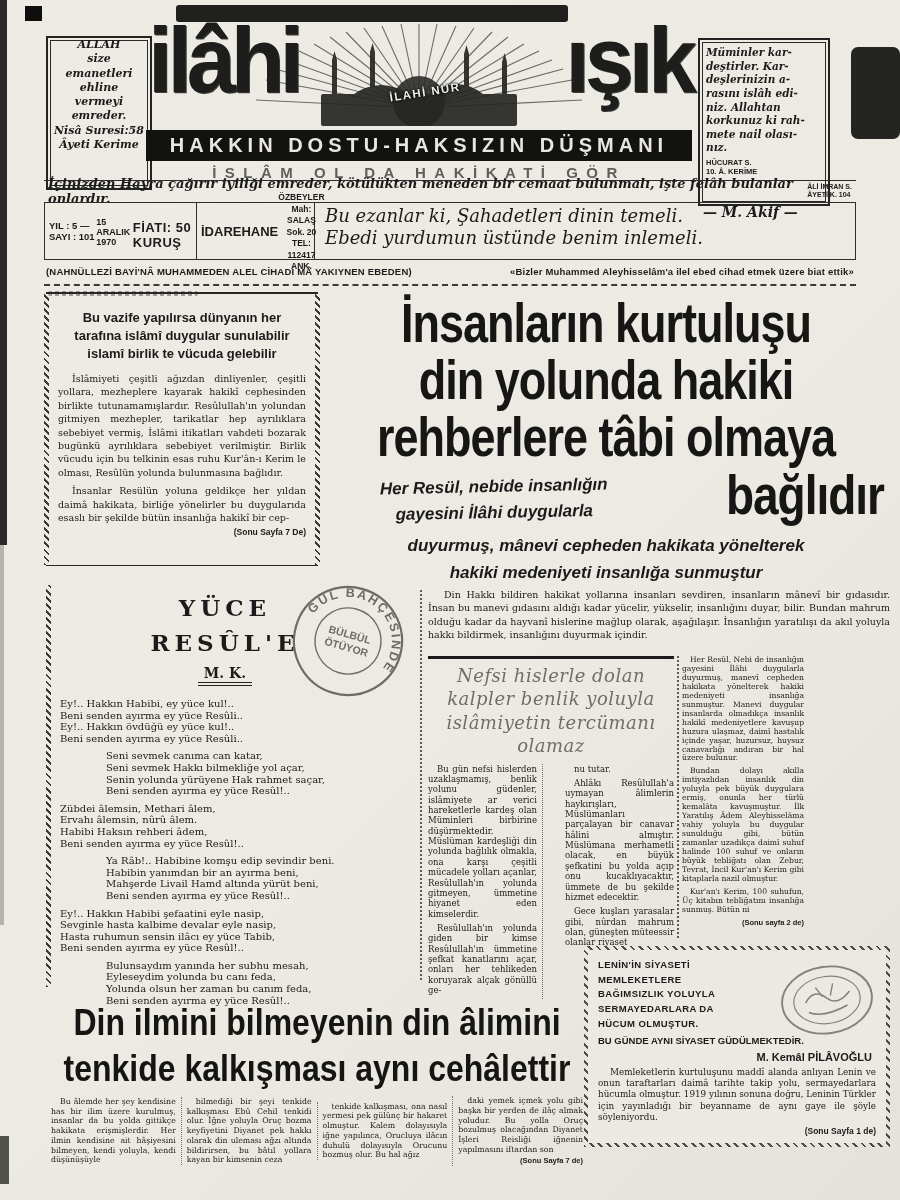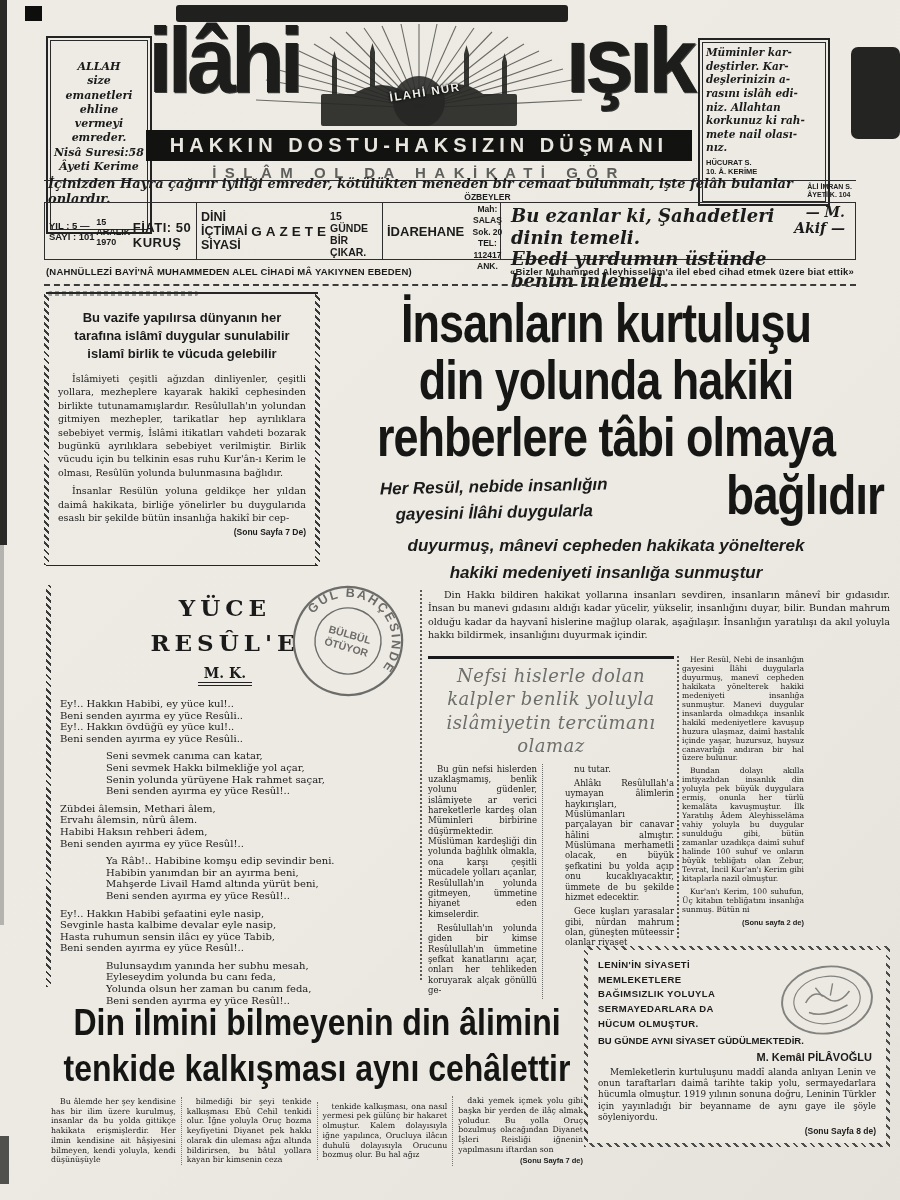--- a/index.html
+++ b/index.html
@@ -15,21 +15,21 @@
   .art{background:#0e0e0d;}
   .edge-left{left:0;top:0;width:7px;height:545px;opacity:.88;}
   .edge-left2{left:0;top:545px;width:4px;height:380px;opacity:.25;}
   .corner-sq{left:25px;top:6px;width:17px;height:15px;}
   .top-smudge{left:176px;top:5px;width:392px;height:17px;border-radius:3px;opacity:.92;}
   .right-blob{left:851px;top:47px;width:49px;height:92px;border-radius:7px;opacity:.9;}
   .bottom-mark{left:0;top:1136px;width:9px;height:48px;opacity:.7;}
 
   
   .verse-box{border:2px solid #232323;box-shadow:inset 0 0 0 2px #edebe4, inset 0 0 0 3px #2a2a2a;
-             padding:22px 4px;font-style:italic;font-weight:bold;text-align:center;
+             padding:0 4px;font-style:italic;font-weight:bold;text-align:center;
              font-size:11px;line-height:1.3;}
   .verse-ref{font-size:7.5px;font-weight:bold;margin-top:3px;line-height:1.2;}
 
   .title-wrap{left:146px;top:22px;width:546px;height:104px;}
   .title-word{font-family:"Liberation Sans",sans-serif;font-weight:bold;font-size:88px;
               letter-spacing:-5px;color:#1d1d1c;line-height:.92;top:-4px;
               text-shadow:1px 1px 0 #3c3c3a;transform:scaleY(1.05);transform-origin:top;}
   .center-label{color:#efeee8;font-family:"Liberation Sans",sans-serif;font-weight:bold;
                 font-size:11.5px;letter-spacing:1.5px;transform:rotate(-9deg);
                 text-shadow:0 0 3px #000,0 0 2px #000;}
@@ -50,21 +50,21 @@
   .info-row{left:44px;top:202px;width:812px;height:58px;border:1px solid #2e2e2e;
             display:flex;font-family:"Liberation Sans",sans-serif;box-sizing:border-box;}
   .info-cell{border-right:1px solid #2e2e2e;padding:3px 4px;box-sizing:border-box;
              display:flex;flex-direction:row;align-items:center;}
   .c1{width:152px;} .c2{width:186px;} .c3{width:118px;} .c4{flex:1;border-right:none;align-items:stretch;padding:2px 10px;}
   .issue1{font-size:9.5px;font-weight:bold;} .issue2{font-size:9px;font-weight:bold;margin-top:1px;}
   .price{font-size:13px;font-weight:bold;margin-top:7px;letter-spacing:.5px;}
   .gaz1{font-size:12.5px;font-weight:bold;} .gaz2{font-size:13.5px;font-weight:bold;letter-spacing:4px;margin-top:1px;}
   .gaz3{font-size:10.5px;font-weight:bold;margin-top:5px;}
   .off-t{font-size:13px;font-weight:bold;} .off-l{font-size:8.5px;font-weight:bold;margin-top:3px;line-height:1.35;text-align:center;}
-  .quote{font-family:"DejaVu Serif",serif;font-style:italic;font-weight:bold;font-size:18px;line-height:1.2;}
+  .quote{font-family:"DejaVu Serif",serif;font-style:italic;font-weight:normal;font-size:18px;line-height:1.2;}
   .quote-attr{font-family:"DejaVu Serif",serif;font-style:italic;font-weight:bold;font-size:14px;text-align:right;margin-top:-1px;}
 
   .motto{left:46px;top:266px;width:808px;display:flex;justify-content:space-between;
          font-family:"Liberation Sans",sans-serif;font-weight:bold;font-size:9.5px;letter-spacing:.2px;}
   .motto-rule{left:44px;top:284px;width:812px;border-top:2px dashed #3b3b3b;}
   .squiggle{left:48px;top:291px;width:150px;height:5px;opacity:.5;border-radius:2px;
             background:repeating-linear-gradient(90deg,#4a4a4a 0 4px,transparent 4px 7px);}
 
   
   .left-article{left:46px;top:292px;width:272px;height:274px;padding:8px 12px;box-sizing:border-box;
@@ -234,25 +234,20 @@
     <div class="hadith-ref pre">ÂLİ İMRAN S.
 ÂYETİ K. 104</div>
   </div>
 
   <div class="abs info-row">
     <div class="info-cell c1">
       <div class="issue1">YIL : 5 — SAYI : 101</div>
       <div class="issue2">15 ARALIK 1970</div>
       <div class="price">FİATI: 50 KURUŞ</div>
     </div>
-    <div class="info-cell c2">
-      <div class="gaz1">DİNİ İÇTİMAİ SİYASİ</div>
-      <div class="gaz2">GAZETE</div>
-      <div class="gaz3">15 GÜNDE BİR ÇIKAR.</div>
-    </div>
     <div class="info-cell c3">
       <div class="off-t">İDAREHANE</div>
       <div class="off-l pre">ÖZBEYLER Mah:
 SALAŞ Sok. 20
 TEL: 112417 ANK.</div>
     </div>
     <div class="info-cell c4">
       <div class="quote pre">Bu ezanlar ki, Şahadetleri dinin temeli.
 Ebedi yurdumun üstünde benim inlemeli.</div>
       <div class="quote-attr">— M. Akif —</div>
@@ -370,21 +365,21 @@
       <path d="M40 26 l6 10 M58 24 l-4 12" stroke="#3e3e3c" stroke-width="1.4"></path>
     </svg>
     <div class="lenin-h pre" style="width:62%;">LENİN'İN SİYASETİ
 MEMLEKETLERE
 BAĞIMSIZLIK YOLUYLA
 SERMAYEDARLARA DA
 HÜCUM OLMUŞTUR.</div>
     <div class="lenin-sub">BU GÜNDE AYNI SİYASET GÜDÜLMEKTEDİR.</div>
     <div class="lenin-author">M. Kemâl PİLÂVOĞLU</div>
     <div class="lenin-body">Memleketlerin kurtuluşunu maddî alanda anlıyan Lenin ve onun taraftarları daimâ tarihte takip yolu, sermayedarlara hücumla olmuştur. 1919 yılının sonuna doğru, Leninin Türkler için yayınladığı bir beyanname de aynı gaye ile şöyle söyleniyordu.</div>
-    <div class="cont">(Sonu Sayfa 8 de)</div>
+    <div class="cont">(Sonu Sayfa 1 de)</div>
   </div>
 
   <div class="abs bottom">
     <div class="bot-h">Din ilmini bilmeyenin din âlimini
 tenkide kalkışması aynı cehâlettir</div>
     <div class="bcols">
       <div class="bcol">Bu âlemde her şey kendisine has bir ilim üzere kurulmuş, insanlar da bu yolda gittikçe hakikata erişmişlerdir. Her ilmin kendisine ait hâşiyesini bilmeyen, kendi yoluyla, kendi düşünüşüyle</div>
       <div class="bcol">bilmediği bir şeyi tenkide kalkışması Ebû Cehil tenkidi olur. İğne yoluyla Oruç bozma keyfiyetini Diyanet pek hakkı olarak din uleması ağzı altında bildirirsen, bu bâtıl yollara kayan bir kimsenin ceza</div>
       <div class="bcol">tenkide kalkışması, ona nasıl yermesi pek gülünç bir hakaret olmuştur. Kalem dolayısıyla iğne yapılınca, Orucluya ilâcın duhulü dolayısıyla Orucunu bozmuş olur. Bu hal ağız</div>
       <div class="bcol">

